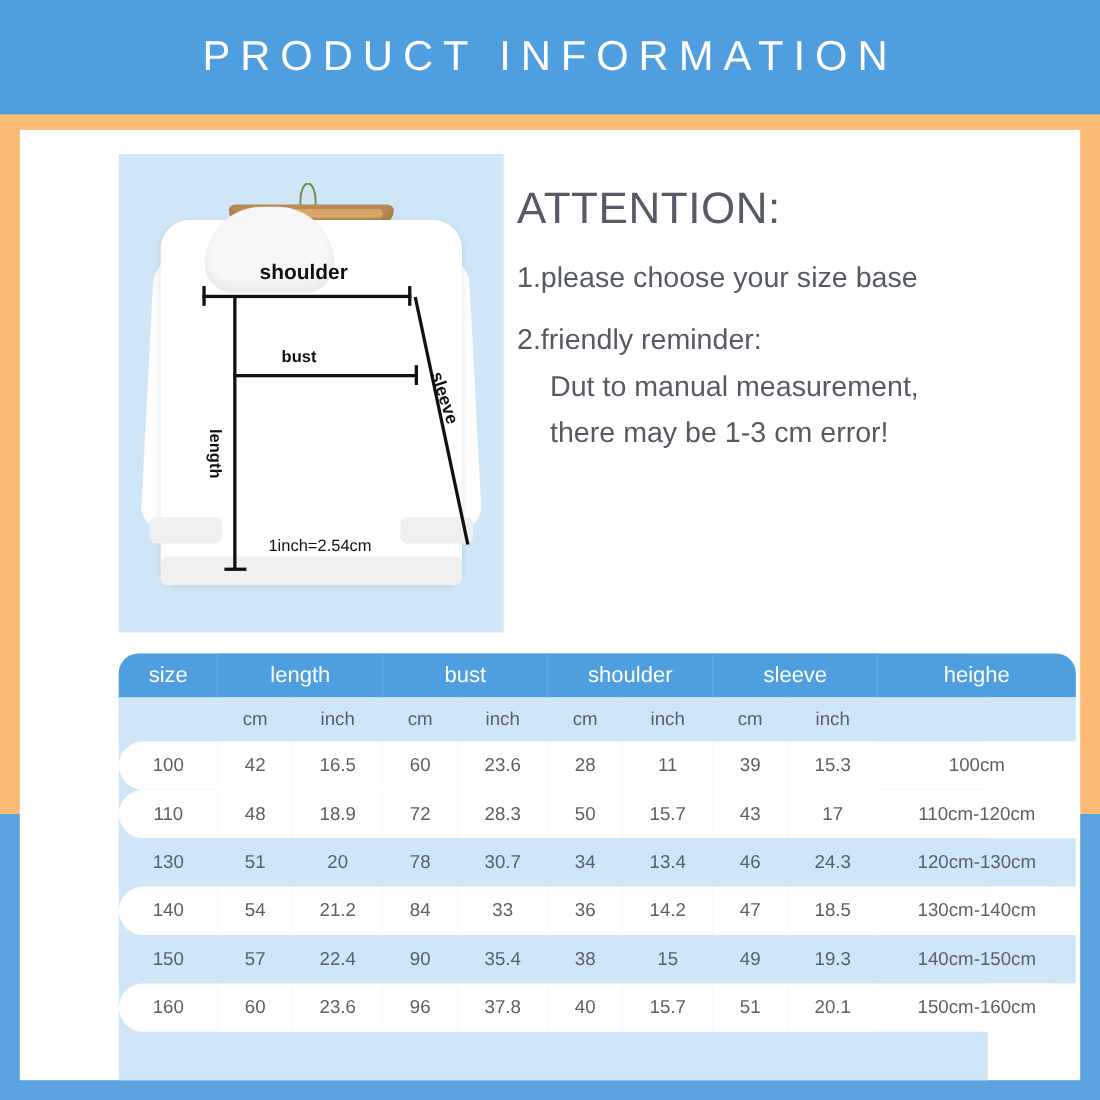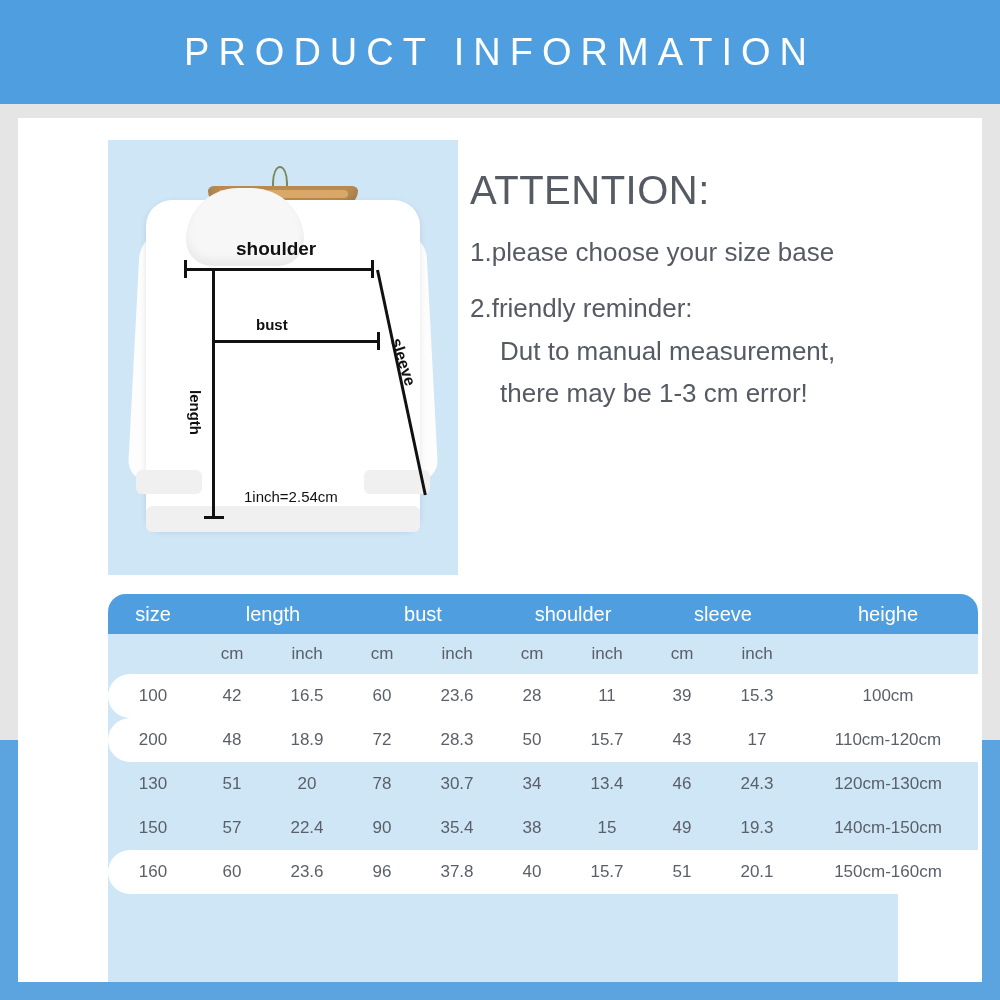--- a/index.html
+++ b/index.html
@@ -10,21 +10,21 @@
     width: 1000px;
     height: 1000px;
     background: #5ba4e0;
     font-family: "Liberation Sans", sans-serif;
     overflow: hidden;
   }
   .page {
     position: relative;
     width: 1000px;
     height: 740px;
-    background: #e5e5e5;
+    background: #fdba74;
   }
   
   .header {
     position: absolute;
     left: 0;
     top: 0;
     width: 1000px;
     height: 104px;
     background: #4f9fe0;
     display: flex;
@@ -421,21 +421,21 @@
             <td>16.5</td>
             <td>60</td>
             <td>23.6</td>
             <td>28</td>
             <td>11</td>
             <td>39</td>
             <td>15.3</td>
             <td>100cm</td>
           </tr>
           <tr class="odd">
-            <td>200</td>
+            <td>110</td>
             <td>48</td>
             <td>18.9</td>
             <td>72</td>
             <td>28.3</td>
             <td>50</td>
             <td>15.7</td>
             <td>43</td>
             <td>17</td>
             <td>110cm-120cm</td>
           </tr>
@@ -444,20 +444,32 @@
             <td>51</td>
             <td>20</td>
             <td>78</td>
             <td>30.7</td>
             <td>34</td>
             <td>13.4</td>
             <td>46</td>
             <td>24.3</td>
             <td>120cm-130cm</td>
           </tr>
+          <tr class="odd">
+            <td>140</td>
+            <td>54</td>
+            <td>21.2</td>
+            <td>84</td>
+            <td>33</td>
+            <td>36</td>
+            <td>14.2</td>
+            <td>47</td>
+            <td>18.5</td>
+            <td>130cm-140cm</td>
+          </tr>
           <tr class="even">
             <td>150</td>
             <td>57</td>
             <td>22.4</td>
             <td>90</td>
             <td>35.4</td>
             <td>38</td>
             <td>15</td>
             <td>49</td>
             <td>19.3</td>

